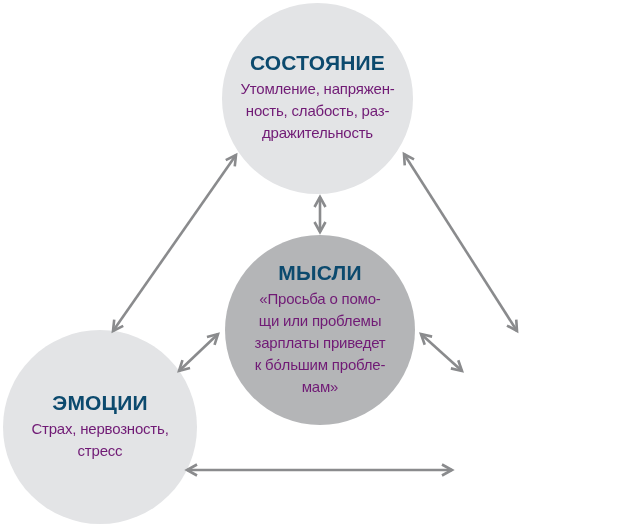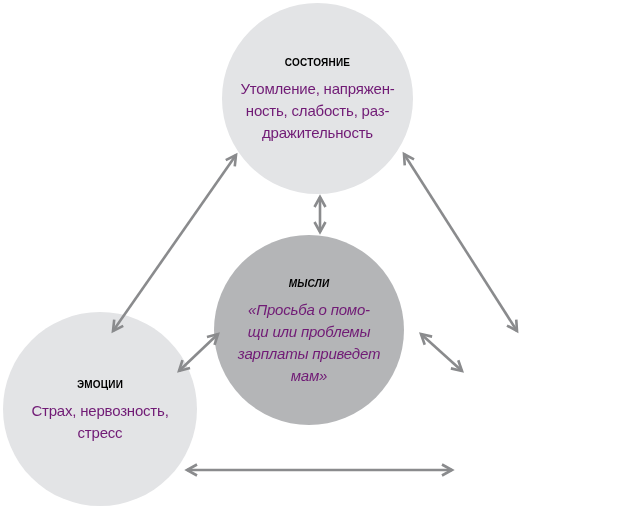--- a/index.html
+++ b/index.html
@@ -30,29 +30,29 @@
     display: flex;
     flex-direction: column;
     align-items: center;
     justify-content: center;
     text-align: center;
     z-index: 1;
   }
   .node--light { background: #e3e4e6; }
   .node--dark  { background: #b4b5b7; }
   .node--state    { left: 222px; top: 3px;   width: 191px; height: 191px; }
-  .node--thoughts { left: 214px; top: 235px; width: 190px; height: 190px; font-style: italic; }
-  .node--emotions { left: 3px;   top: 312px; width: 194px; height: 194px; text-align: right; }
+  .node--thoughts { left: 225px; top: 235px; width: 190px; height: 190px; }
+  .node--emotions { left: 3px;   top: 330px; width: 194px; height: 194px; text-align: right; }
   .node--behavior { left: 439px; top: 330px; width: 194px; height: 194px; }
   .node__title {
     display: block;
     font-weight: bold;
-    font-size: 10px;
+    font-size: 21px;
     letter-spacing: 0.2px;
-    color: #000000;
+    color: #0c4a6e;
     margin-bottom: 5px;
     line-height: 20px;
   }
   .node__line {
     display: block;
     font-size: 15px;
     line-height: 22px;
     letter-spacing: -0.2px;
     color: #701a75;
     white-space: nowrap;
@@ -68,20 +68,21 @@
     <span class="node__line">Утомление, напряжен-</span>
     <span class="node__line">ность, слабость, раз-</span>
     <span class="node__line">дражительность</span>
   </div>
 
   <div class="node node--dark node--thoughts">
     <span class="node__title">МЫСЛИ</span>
     <span class="node__line">«Просьба о помо-</span>
     <span class="node__line">щи или проблемы</span>
     <span class="node__line">зарплаты приведет</span>
+    <span class="node__line">к бо́льшим пробле-</span>
     <span class="node__line">мам»</span>
   </div>
 
   <div class="node node--light node--emotions">
     <span class="node__title">ЭМОЦИИ</span>
     <span class="node__line">Страх, нервозность,</span>
     <span class="node__line">стресс</span>
   </div>
 
 

